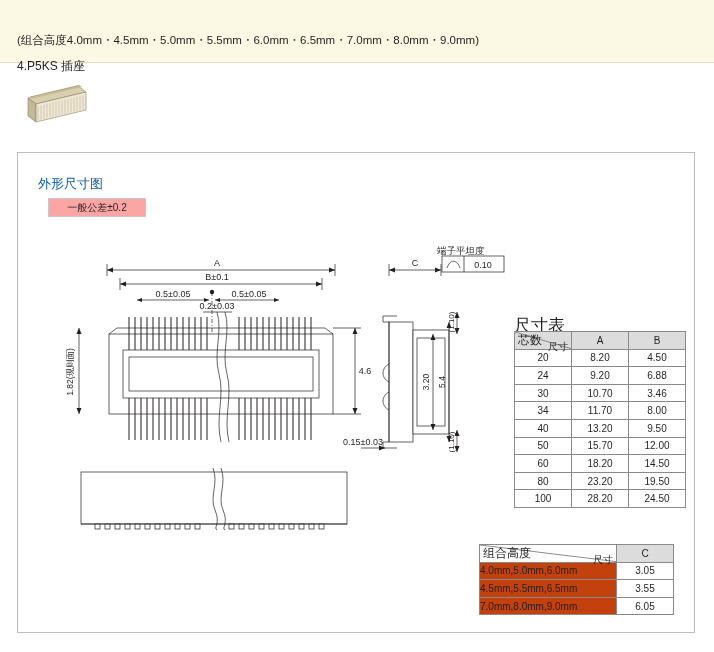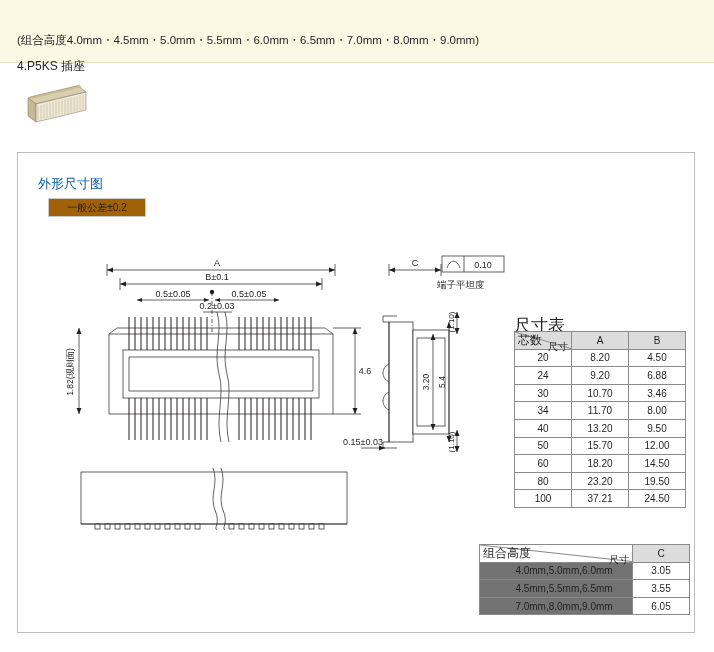--- a/index.html
+++ b/index.html
@@ -59,21 +59,21 @@
     position: absolute;
     left: 38px; top: 175px;
     font-size: 13px;
     font-weight: normal;
     color: #0a5ca8;
   }
   .tolerance-box {
     position: absolute;
     left: 48px; top: 198px;
     width: 98px; height: 19px;
-    background: #a16207;
+    background: #fca5a5;
     border: 1px solid #c9c9c9;
     box-sizing: border-box;
     font-size: 10px;
     color: #231f20;
     text-align: center;
     line-height: 17px;
   }
 
   
   .drawing {
@@ -124,28 +124,27 @@
   .diag-line {
     position: absolute; left: 0; top: 0; width: 100%; height: 100%;
   }
   #tableC {
     left: 479px; top: 544px;
   }
   #tableC td, #tableC th { height: 16.6px; }
   #tableC .c1 { width: 136px; }
   #tableC .c2 { width: 56px; }
   #tableC .hdr { background: #dcdcdc; }
-  #tableC .rowlbl { background: #737373; text-align: center; padding-left: 16px; }
+  #tableC .rowlbl { background: #c2410c; text-align: left; }
 
   .note-flat {
     position: absolute;
     left: 437px; top: 245px;
     font-size: 9.5px;
     color: #231f20;
-    margin-top: 34px;
   }
 </style>
 </head>
 <body>
 
 <div class="header-band"></div>
 <div class="header-title">4.P5KS 插座</div>
 <div class="header-sub">(组合高度4.0mm・4.5mm・5.0mm・5.5mm・6.0mm・6.5mm・7.0mm・8.0mm・9.0mm)</div>
 
 <div class="photo-wrap">
@@ -433,21 +432,21 @@
       <td>18.20</td>
       <td>14.50</td>
     </tr>
     <tr>
       <td>80</td>
       <td>23.20</td>
       <td>19.50</td>
     </tr>
     <tr>
       <td>100</td>
-      <td>37.21</td>
+      <td>28.20</td>
       <td>24.50</td>
     </tr>
   </tbody>
 </table>
 
 <table class="dim" id="tableC">
   <thead>
     <tr>
       <th class="corner c1">
         <div class="corner-inner">

